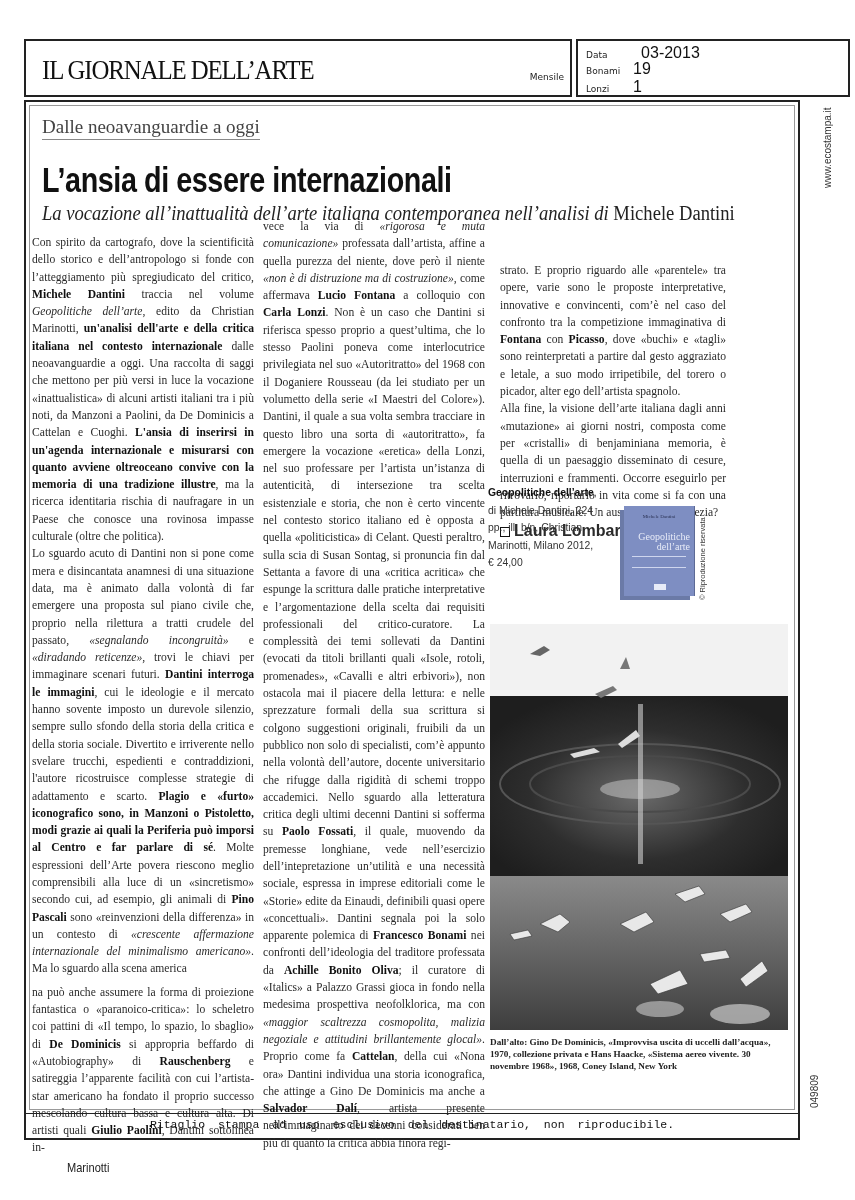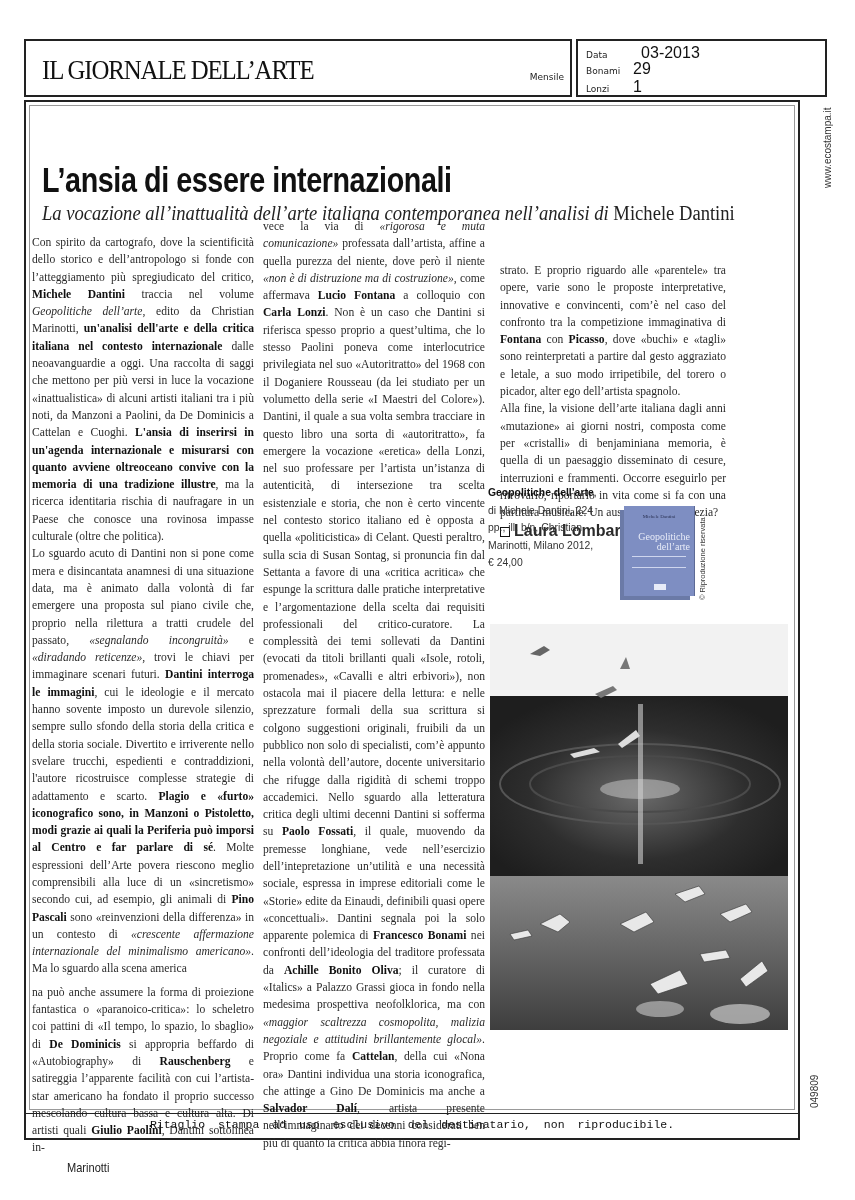--- a/index.html
+++ b/index.html
@@ -1,21 +1,21 @@
 <!DOCTYPE html>
 <html><head>
 <meta charset="utf-8">
 <style>
   html,body{margin:0;padding:0;background:#fff;}
   body{width:855px;height:1200px;position:relative;overflow:hidden;font-family:"Liberation Serif",serif;color:#222;}
   .box{position:absolute;border:2px solid #222;box-sizing:border-box;background:#fff;}
   #masthead{left:24px;top:39px;width:548px;height:58px;}
   #masthead .title{position:absolute;left:16px;top:14px;font-family:"Liberation Serif",serif;font-size:27px;letter-spacing:-1.2px;transform:scaleX(0.92);transform-origin:left;color:#111;}
   #masthead .freq{position:absolute;right:6px;top:2px;font-family:"DejaVu Sans",sans-serif;font-size:9px;color:#222;margin-top:29px;}
-  #meta{left:576px;top:39px;width:251px;height:58px;}
+  #meta{left:576px;top:39px;width:274px;height:58px;}
   .meta-row{position:absolute;left:8px;font-family:"DejaVu Sans",sans-serif;}
   .meta-row .lbl{font-size:9px;color:#222;display:inline-block;width:42px;}
   .meta-row .val{font-family:"Liberation Sans",sans-serif;font-size:16px;color:#111;}
   #article{left:24px;top:100px;width:776px;height:1040px;border-width:2px;}
   #article .inner{position:absolute;left:3px;top:3px;right:3px;bottom:28px;border:1px solid #999;}
   .kicker{position:absolute;left:12px;top:10px;font-size:19px;color:#444;border-bottom:1px solid #888;padding-bottom:1px;}
   .headline{position:absolute;left:12px;top:54px;font-family:"Liberation Sans",sans-serif;font-weight:bold;font-size:35px;letter-spacing:-0.5px;transform:scaleX(0.82);transform-origin:left;color:#111;white-space:nowrap;}
   .subhead{position:absolute;left:12px;top:96px;font-size:20px;color:#222;white-space:nowrap;transform:scaleX(0.93);transform-origin:left;}
   .subhead i{font-style:italic;}
   .col{position:absolute;font-size:11.6px;line-height:17.3px;text-align:justify;color:#2a2a2a;}
@@ -53,33 +53,34 @@
   <div class="freq">Mensile</div>
 </div>
 
 <div class="box" id="meta">
   <div class="meta-row" style="top:2px;">
     <span class="lbl">Data</span>
     <span class="val" style="margin-left:8px;">03-2013</span>
   </div>
   <div class="meta-row" style="top:18px;">
     <span class="lbl">Bonami</span>
-    <span class="val">29</span>
+    <span class="val">19</span>
   </div>
   <div class="meta-row" style="top:36px;">
     <span class="lbl">Lonzi</span>
     <span class="val">1</span>
   </div>
 </div>
 
 <div class="side-url">www.ecostampa.it</div>
 <div class="side-code">049809</div>
 
 <div class="box" id="article">
   <div class="inner">
+    <div class="kicker">Dalle neoavanguardie a oggi</div>
     <div class="headline">L’ansia di essere internazionali</div>
     <div class="subhead">
       <i>La vocazione all’inattualità dell’arte italiana contemporanea nell’analisi di</i>
       <span>Michele Dantini</span>
     </div>
 
     <div class="col" id="col1">
         <p><span>Con spirito da cartografo, dove la scientificità dello storico e dell’antropologo si fonde con l’atteggiamento più spregiudicato del critico, </span><b>Michele Dantini</b><span> traccia nel volume </span><i>Geopolitiche dell’arte</i><span>, edito da Christian Marinotti, </span><b>un'analisi dell'arte e della critica italiana nel contesto internazionale</b><span> dalle neoavanguardie a oggi. Una raccolta di saggi che mettono per più versi in luce la vocazione «inattualistica» di alcuni artisti italiani tra i più noti, da Manzoni a Paolini, da De Dominicis a Cattelan e Cuoghi. </span><b>L'ansia di inserirsi in un'agenda internazionale e misurarsi con quanto avviene oltreoceano convive con la memoria di una tradizione illustre</b><span>, ma la ricerca identitaria rischia di naufragare in un Paese che conosce una rovinosa impasse culturale (oltre che politica).</span></p>
         <p><span>Lo sguardo acuto di Dantini non si pone come mera e disincantata anamnesi di una situazione data, ma è animato dalla volontà di far emergere una proposta sul piano civile che, proprio nella rilettura a tratti crudele del passato, </span><i>«segnalando incongruità»</i><span> e </span><i>«diradando reticenze»</i><span>, trovi le chiavi per immaginare scenari futuri. </span><b>Dantini interroga le immagini</b><span>, cui le ideologie e il mercato hanno sovente imposto un durevole silenzio, sempre sullo sfondo della storia della critica e della storia sociale. Divertito e irriverente nello svelare trucchi, espedienti e contraddizioni, l'autore ricostruisce complesse strategie di adattamento e scarto. </span><b>Plagio e «furto» iconografico sono, in Manzoni o Pistoletto, modi grazie ai quali la Periferia può imporsi al Centro e far parlare di sé</b><span>. Molte espressioni dell’Arte povera riescono meglio comprensibili alla luce di un «sincretismo» secondo cui, ad esempio, gli animali di </span><b>Pino Pascali</b><span> sono «reinvenzioni della differenza» in un contesto di </span><i>«crescente affermazione internazionale del minimalismo americano»</i><span>. Ma lo sguardo alla scena america</span></p>
         <div class="gap"></div>
@@ -147,17 +148,18 @@
           <path d="M230 290 l26 -10 l6 8 l-22 10 z"></path>
           <path d="M210 330 l26 -4 l4 8 l-26 4 z"></path>
           <path d="M160 360 l30 -14 l8 14 l-30 10 z"></path>
           <path d="M250 355 l22 -18 l6 10 l-22 16 z"></path>
           <path d="M20 310 l18 -4 l4 6 l-18 4 z"></path>
         </g>
         <ellipse cx="250" cy="390" rx="30" ry="10" fill="#ccc" opacity="0.7"></ellipse>
         <ellipse cx="170" cy="385" rx="24" ry="8" fill="#ccc" opacity="0.6"></ellipse>
       </svg>
     </div>
+    <div class="caption">Dall’alto: Gino De Dominicis, «Improvvisa uscita di uccelli dall’acqua», 1970, collezione privata e Hans Haacke, «Sistema aereo vivente. 30 novembre 1968», 1968, Coney Island, New York</div>
   </div>
   <div class="footer-note">Ritaglio stampa ad uso esclusivo del destinatario, non riproducibile.</div>
 </div>
 
 <div class="bottom-label">Marinotti</div>
 
 </body></html>

